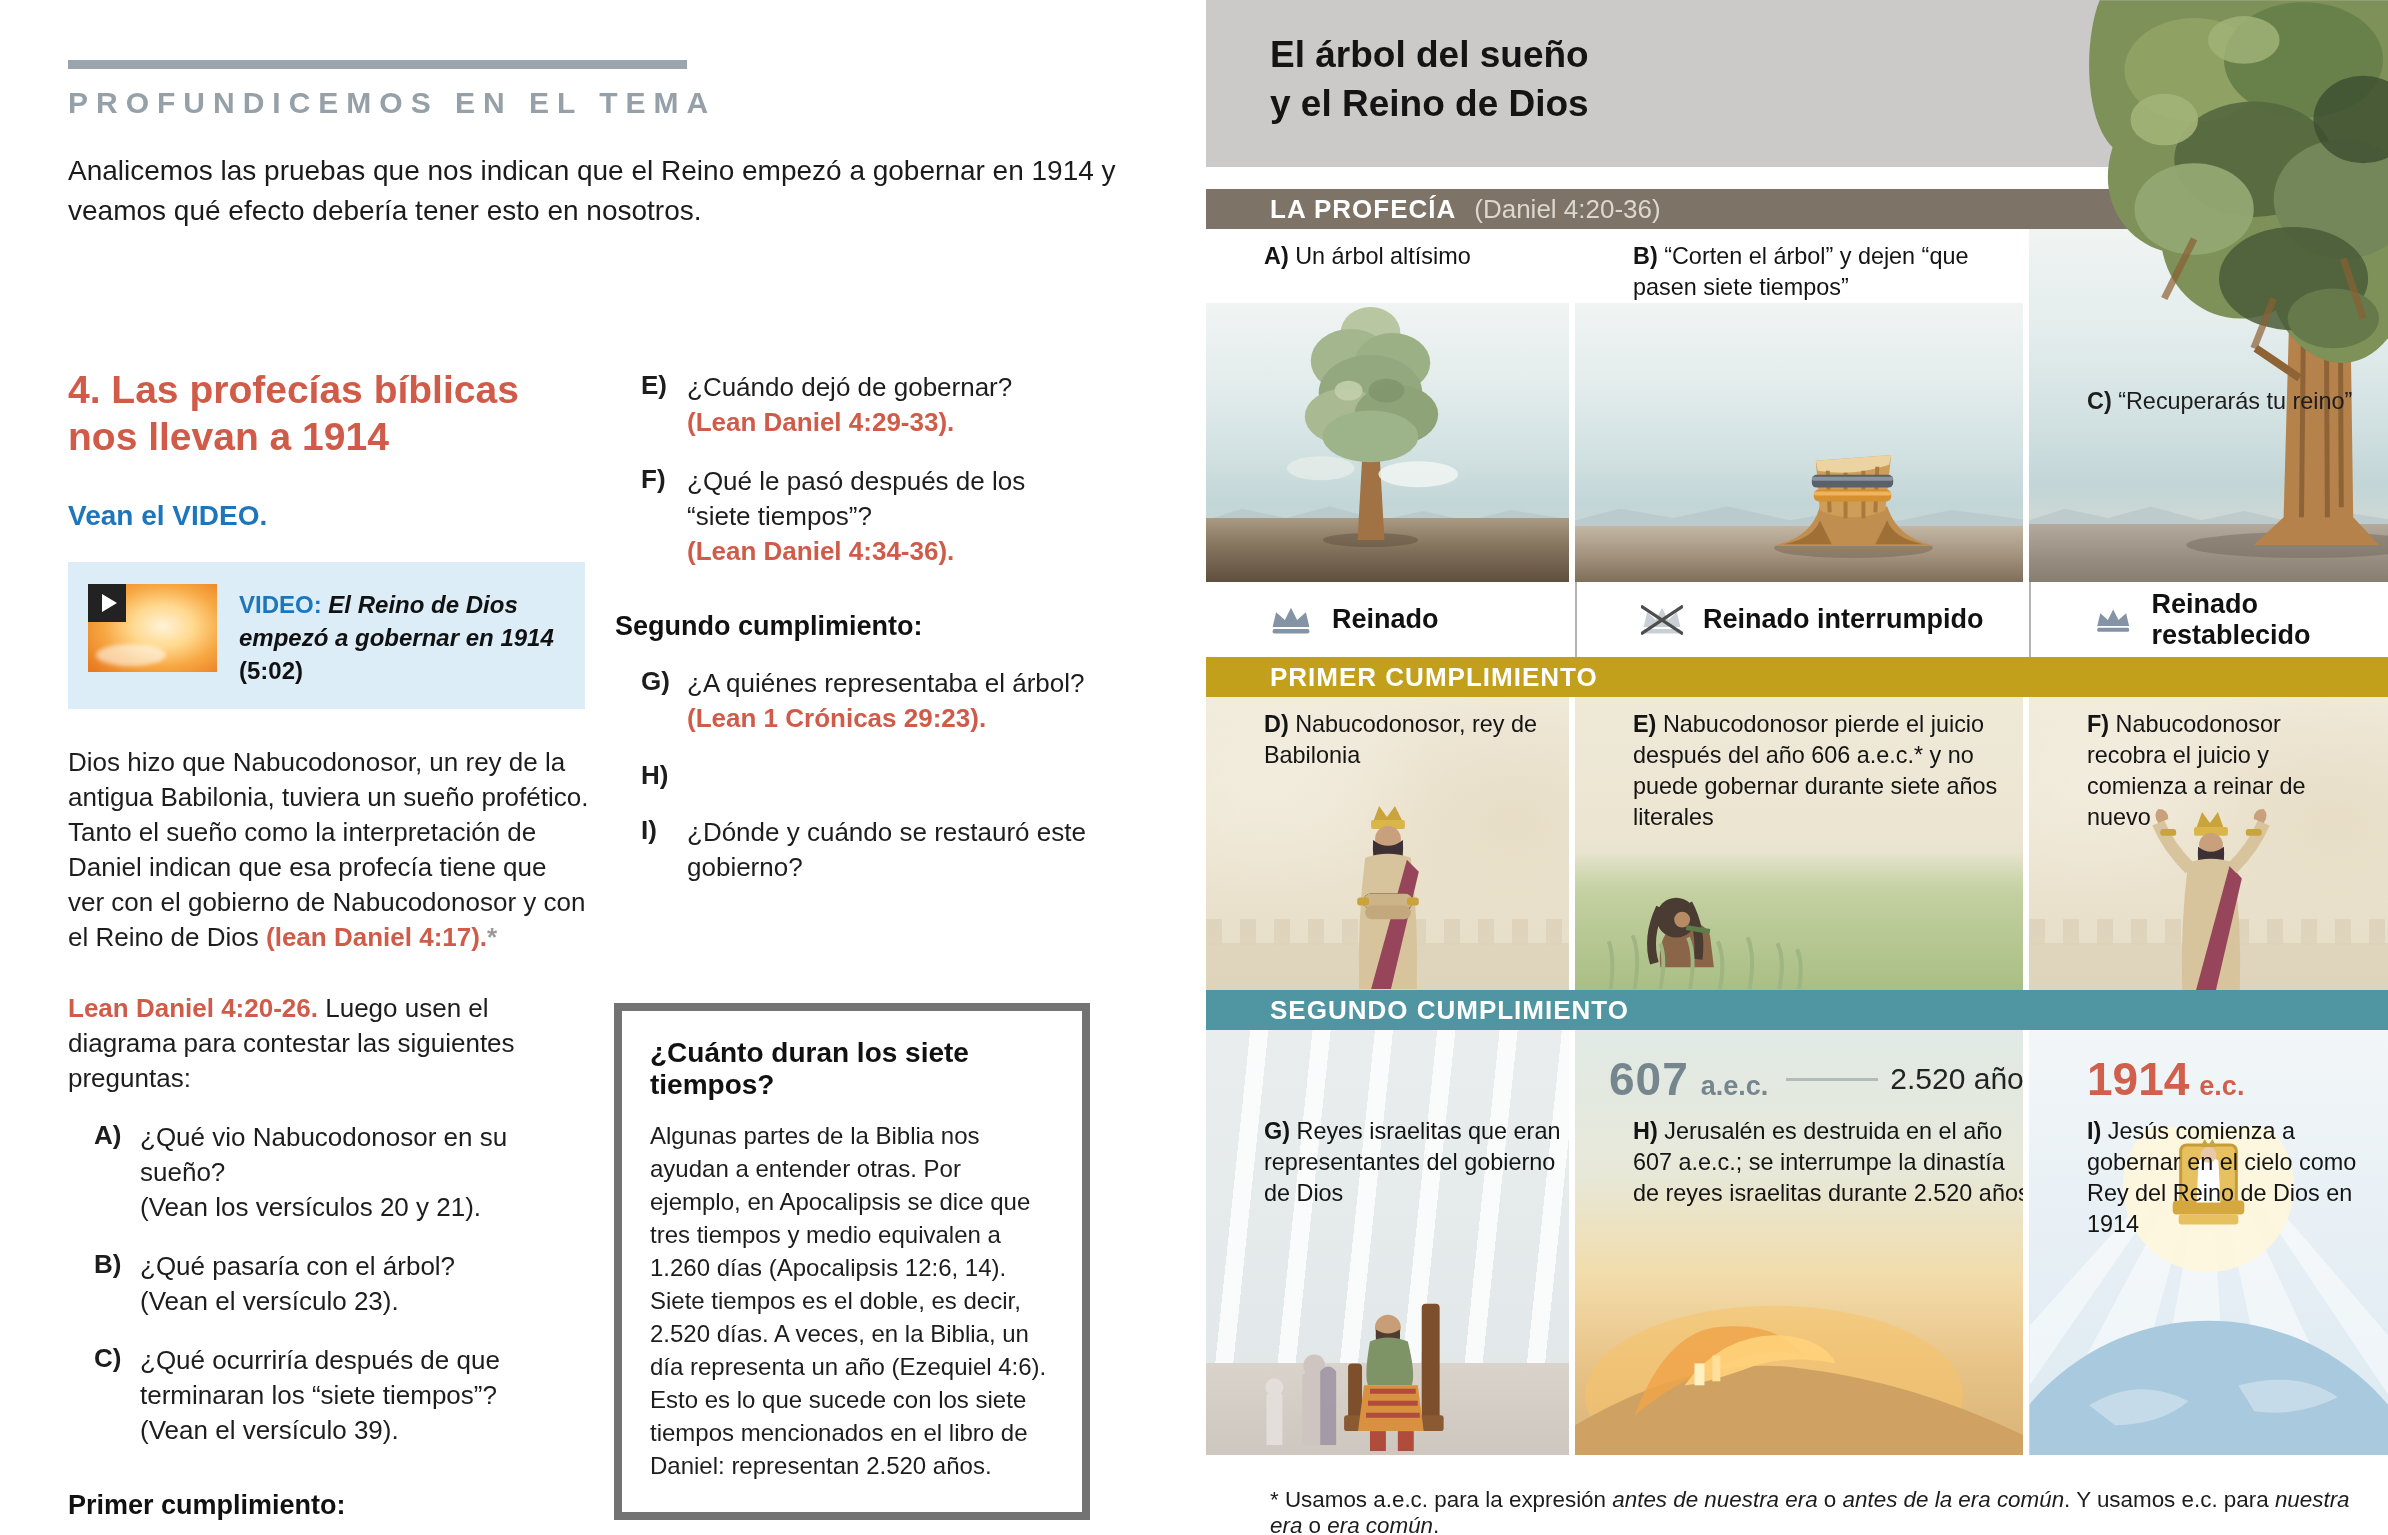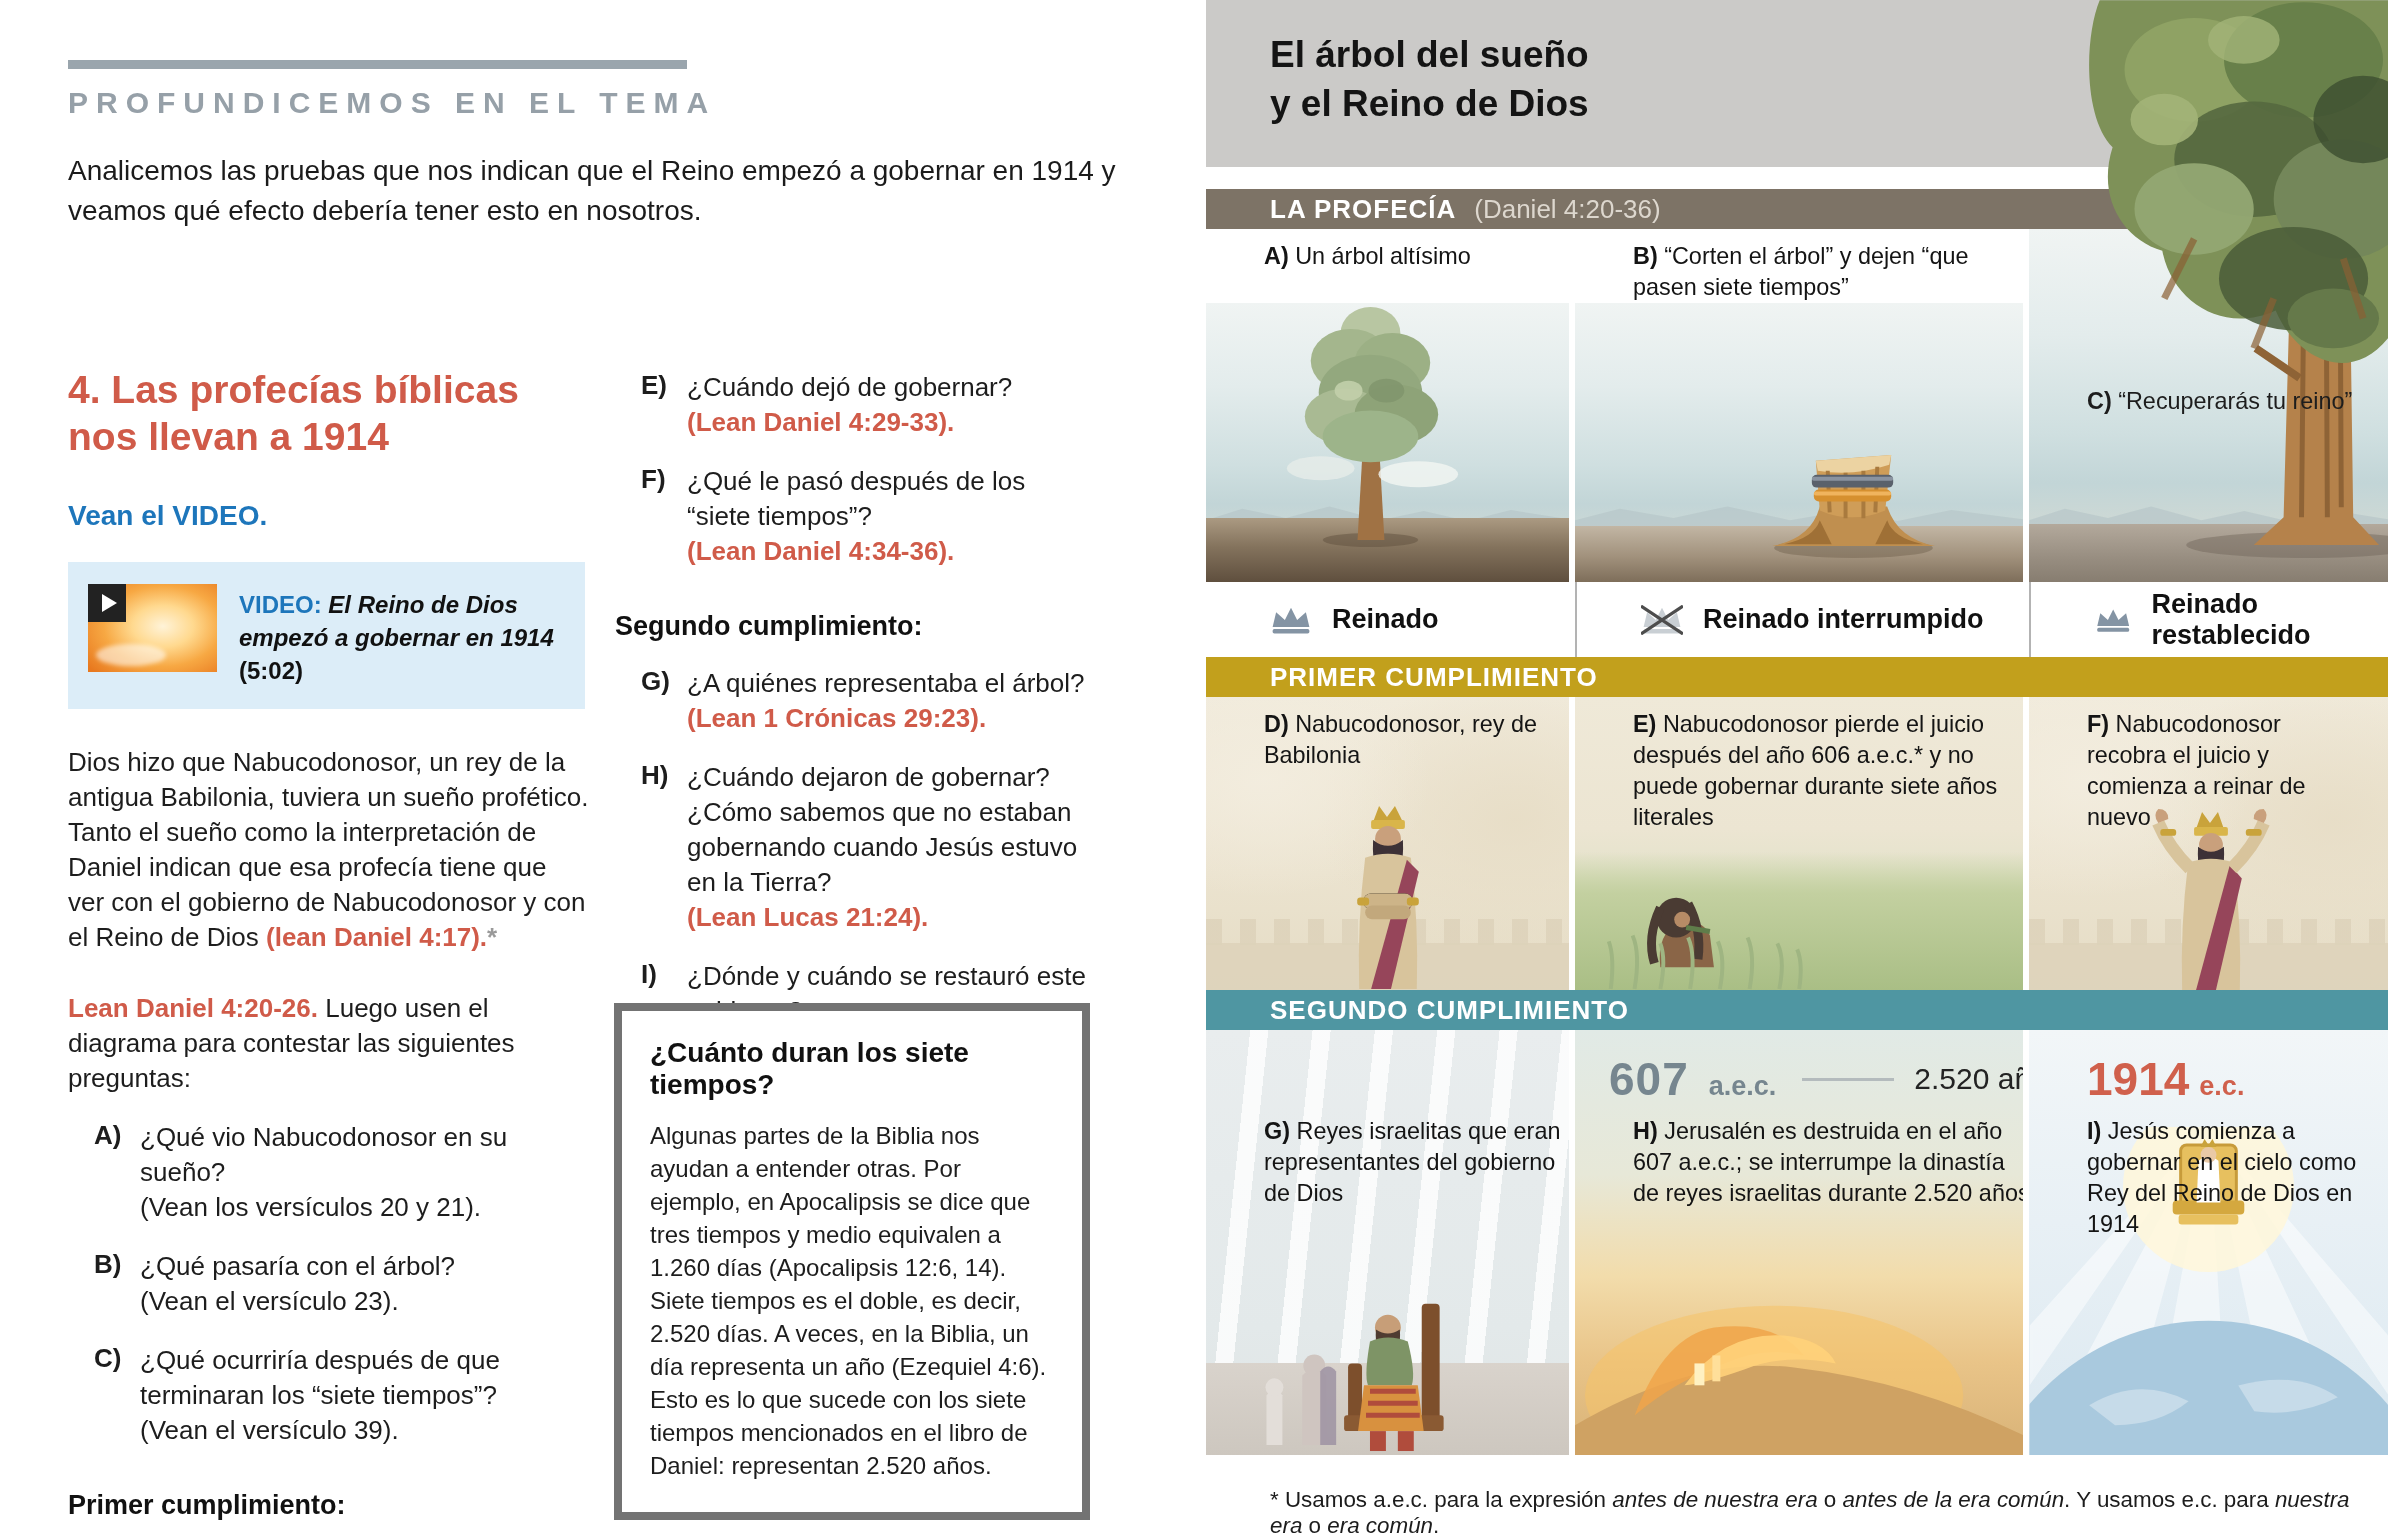--- a/index.html
+++ b/index.html
@@ -95,21 +95,21 @@
      background:linear-gradient(180deg,rgba(195,208,160,0) 0%,#c3d0a0 30%,#a9be85 100%);}
 
   .rays-g{background:
      repeating-linear-gradient(96deg, rgba(255,255,255,0) 0 44px, rgba(255,255,255,.8) 44px 62px),
      linear-gradient(180deg,#e9edee 0%,#e3e9ea 70%,#dfe4e4 100%);}
   .ground-g{position:absolute;left:0;right:0;bottom:0;height:92px;background:linear-gradient(180deg,#d9d3cc 0%,#cdc7bf 100%);}
 
   .cell-h{background:linear-gradient(180deg,#e1eae6 0%,#e7e8d8 34%,#f2dcab 58%,#e9c488 78%,#d8b277 100%);}
   .cell-i{background:linear-gradient(180deg,#f2f6f8 0%,#e8f0f5 45%,#dce9f1 100%);}
 
-  .tl{position:absolute;z-index:6;left:34px;right:16px;top:22px;display:flex;align-items:center;gap:20px;}
+  .tl{position:absolute;z-index:6;left:34px;right:16px;top:22px;display:flex;align-items:center;gap:12px;}
   .tl-year{font-size:46px;font-weight:bold;color:#76868f;letter-spacing:1px;}
   .tl-era{font-size:27px;font-weight:bold;color:#76868f;margin-top:14px;}
   .tl-line{flex:0 0 92px;height:3px;background:#b4bbbd;margin-left:6px;}
   .tl-span{font-size:30px;color:#232323;white-space:nowrap;}
   .tl1914{position:absolute;z-index:6;left:58px;top:22px;display:flex;align-items:baseline;gap:10px;}
   .tl1914 .y{font-size:46px;font-weight:bold;color:#d0604c;}
   .tl1914 .e{font-size:27px;font-weight:bold;color:#d0604c;}
   .cap-row3{padding-top:86px;}
 
   .rp-footnote{position:absolute;left:64px;top:1487px;font-size:22.4px;color:#1c1c1c;}
@@ -180,21 +180,20 @@
     </div>
 
     <div class="subhead">Segundo cumplimiento:</div>
 
     <div class="q">
       <span class="ql">G)</span>
       <span class="qt"><span>¿A quiénes representaba el árbol?</span><br><span class="ref-red">(Lean 1 Crónicas 29:23).</span></span>
     </div>
     <div class="q">
       <span class="ql">H)</span>
-      <span class="qt"><span>¿Cuándo dejaron de gobernar? ¿Cómo sabemos que no estaban gobernando cuando Jesús estuvo en la Tierra?</span><br><span class="ref-red">(Lean Lucas 21:24).</span></span>
     </div>
     <div class="q">
       <span class="ql">I)</span>
       <span class="qt"><span>¿Dónde y cuándo se restauró este gobierno?</span></span>
     </div>
   </div>
 
   <div class="box">
     <div class="box-title">¿Cuánto duran los siete tiempos?</div>
     <div class="box-body">Algunas partes de la Biblia nos ayudan a entender otras. Por ejemplo, en Apocalipsis se dice que tres tiempos y medio equivalen a 1.260 días (Apocalipsis 12:6, 14). Siete tiempos es el doble, es decir, 2.520 días. A veces, en la Biblia, un día representa un año (Ezequiel 4:6). Esto es lo que sucede con los siete tiempos mencionados en el libro de Daniel: representan 2.520 años.</div>

